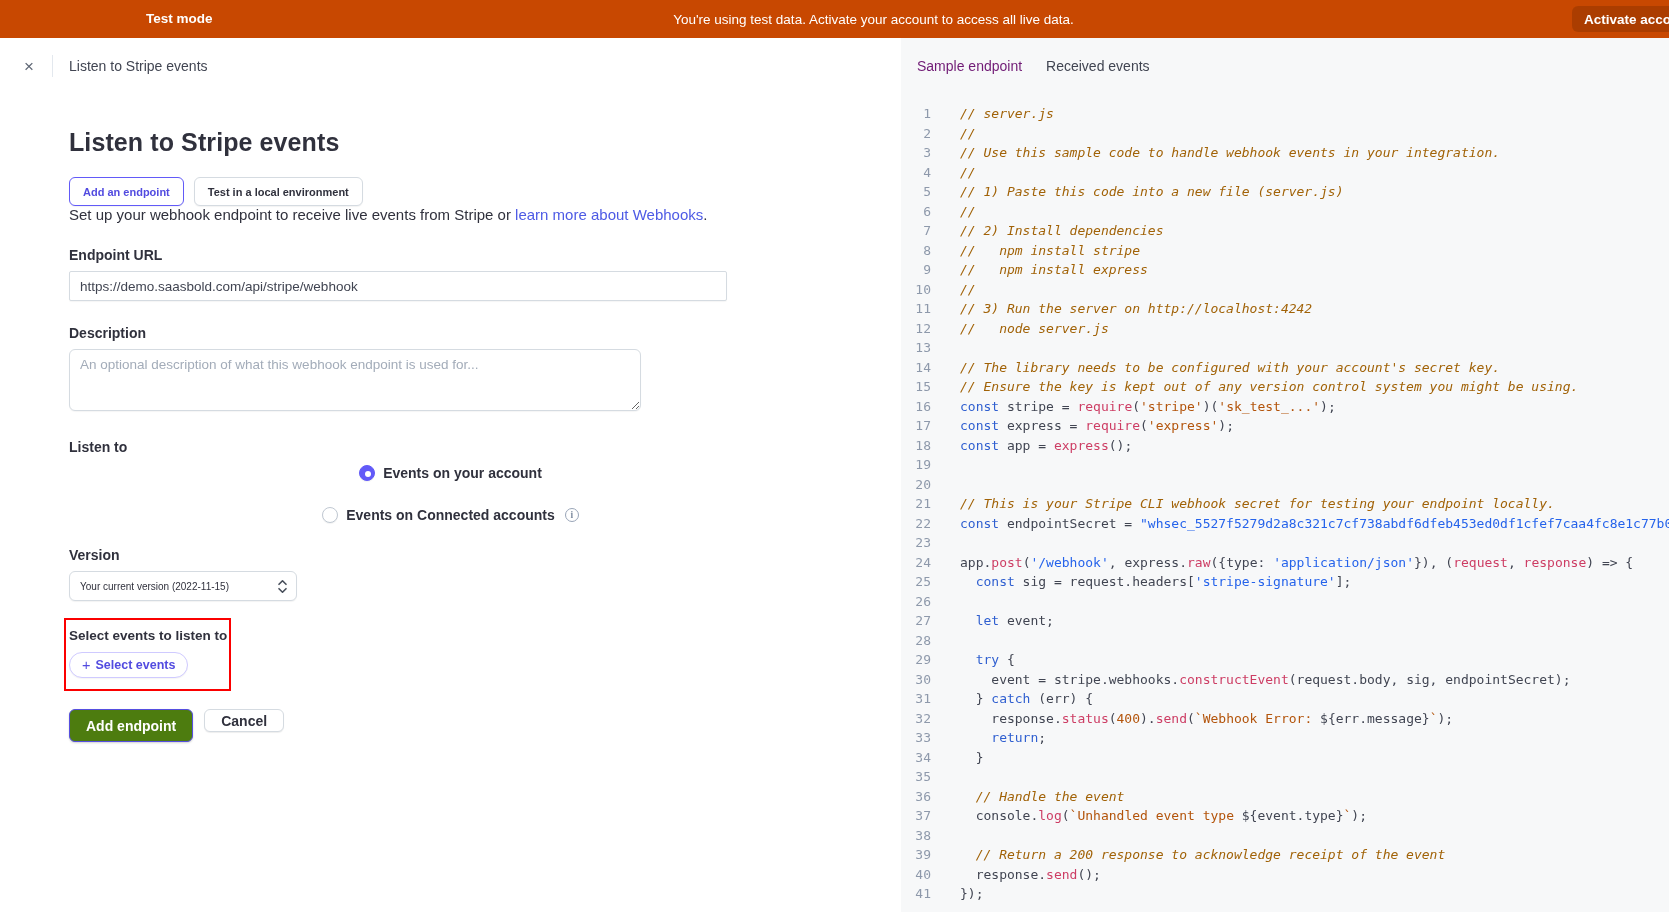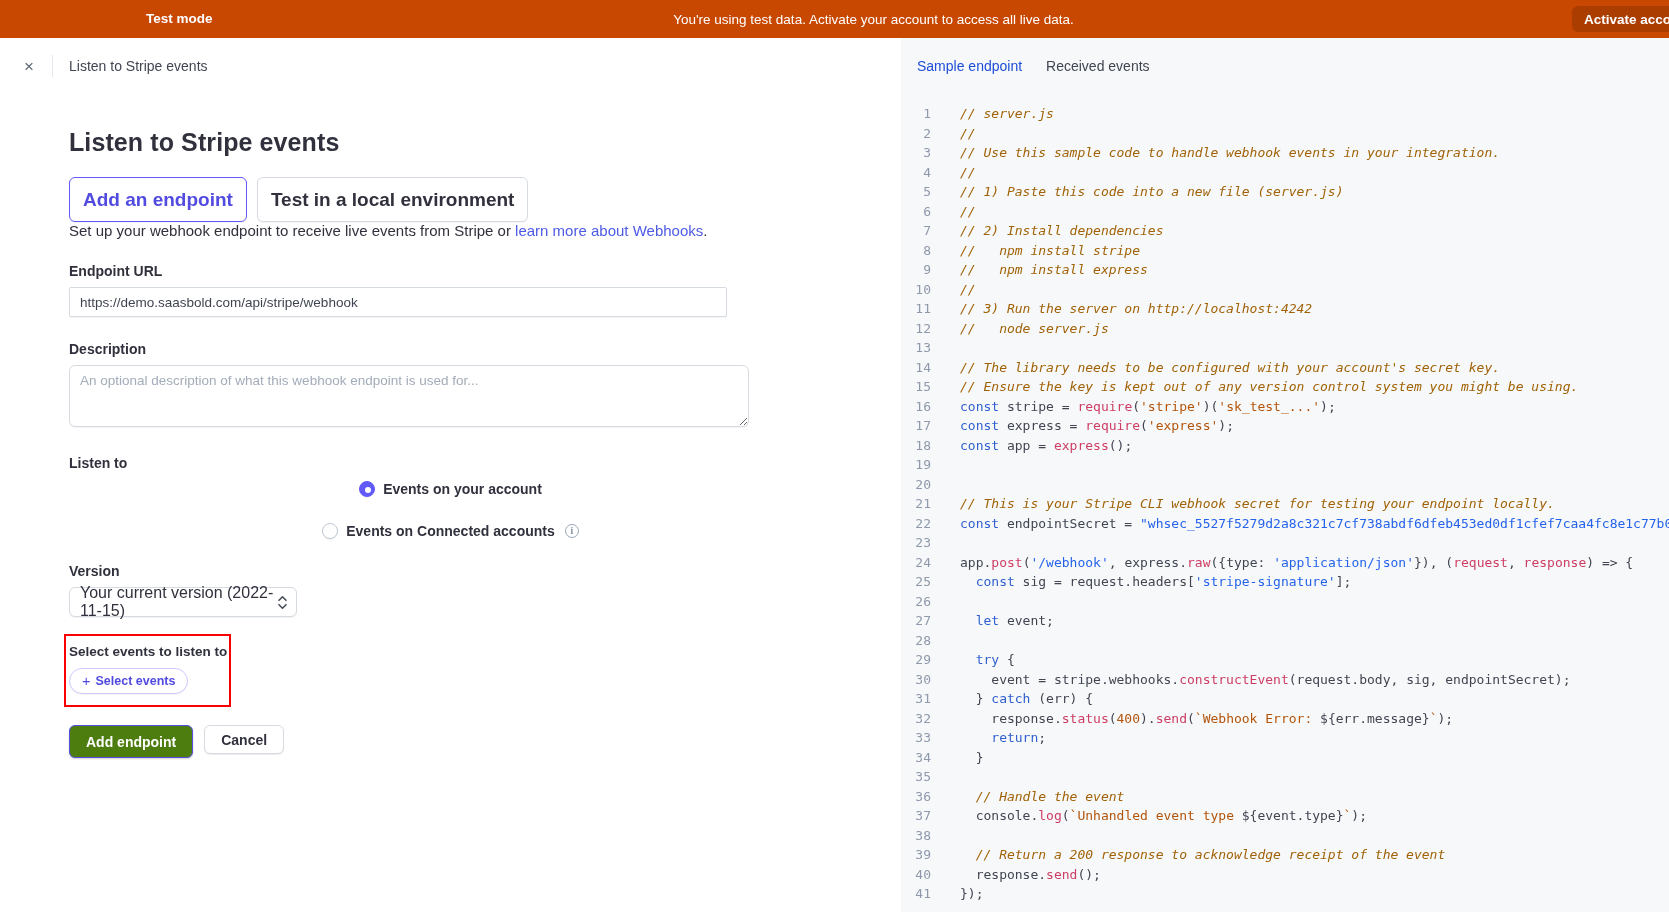--- a/index.html
+++ b/index.html
@@ -47,41 +47,41 @@
   }
   .vdiv { width:1px; height:22px; background:#e3e8ee; margin:0 16px 0 12px; }
   .breadcrumb { font-size:14px; font-weight:500; color:#414552; }
 
   
   .form { padding:0 69px; }
   h1.page-title { font-size:25px; font-weight:700; color:#30313d; margin-top:34px; letter-spacing:.1px; }
 
   .mode-tabs { display:flex; gap:10px; margin-top:20px; }
   .mode-tab {
-    height:45px; padding:0 13px; border-radius:6px; background:#fff;
-    font-size:19px; font-weight:600; font-family:inherit; cursor:pointer;
+    height:29px; padding:0 13px; border-radius:6px; background:#fff;
+    font-size:11px; font-weight:600; font-family:inherit; cursor:pointer;
     border:1px solid #d5dbe1; color:#30313d;
     box-shadow:0 1px 1px rgba(0,0,0,.05);
   }
   .mode-tab.selected { border:1px solid #625af8; color:#524be0; }
 
   .intro { font-size:15px; color:#30313d; }
   .intro a { color:#4d5ae5; text-decoration:none; font-weight:500; cursor:pointer; }
 
   .field-group { margin-top:24px; }
   .field-group:first-of-type { margin-top:26px; }
   .field-label { display:block; font-size:14px; font-weight:700; color:#30313d; margin-bottom:8px; }
 
   .text-input {
     width:658px; height:30px; border:1px solid #d5dbe1; border-radius:2px;
     padding:0 10px; font-size:13.5px; color:#414552; font-family:inherit;
     box-shadow:0 1px 1px rgba(0,0,0,.04); outline:none; background:#fff;
   }
   .desc-textarea {
-    width:680px; height:62px; border:1px solid #d5dbe1; border-radius:6px;
+    width:572px; height:62px; border:1px solid #d5dbe1; border-radius:6px;
     padding:7px 10px; font-size:13.5px; color:#414552; font-family:inherit;
     box-shadow:0 1px 1px rgba(0,0,0,.04); outline:none; resize:both; background:#fff;
   }
   .desc-textarea::placeholder, .text-input::placeholder { color:#a3acb9; }
 
   .radio-row { display:flex; align-items:center; gap:26px; margin-top:10px;flex-direction:column; }
   .radio-option { display:flex; align-items:center; gap:8px; cursor:pointer; }
   .radio-option .opt-label { font-size:14px; font-weight:600; color:#30313d; }
   .radio-circle {
     width:16px; height:16px; border-radius:50%; flex-shrink:0;
@@ -96,21 +96,21 @@
   .info-icon {
     width:14px; height:14px; border-radius:50%; border:1px solid #99a5b8;
     color:#7c8a9e; font-size:9.5px; font-weight:700;
     display:inline-flex; align-items:center; justify-content:center;
     margin-left:2px; cursor:pointer; font-family:"Liberation Serif", serif;
   }
 
   .select-box {
     width:228px; height:30px; border:1px solid #d5dbe1; border-radius:6px;
     background:#fff; display:flex; align-items:center; justify-content:space-between;
-    padding:0 9px 0 10px; margin-top:8px; font-size:16px; color:#30313d;
+    padding:0 9px 0 10px; margin-top:8px; font-size:10px; color:#30313d;
     box-shadow:0 1px 1px rgba(0,0,0,.05); cursor:pointer;
   }
   .select-box svg { flex-shrink:0; }
 
   .annotation {
     margin-top:17px; margin-left:-5px; width:167px;
     border:2px solid #fb0000; padding:8px 0 11px 3px;
   }
   .annotation .field-label { margin-bottom:9px; font-size:13.5px; }
   .select-events-btn {
@@ -121,32 +121,32 @@
   }
   .select-events-btn .plus { font-size:14.5px; font-weight:500; line-height:1; }
 
   .actions { display:flex; gap:11px; margin-top:18px; }
   .btn-primary {
     height:33px; padding:0 16px; background:#4d7c0f; border:1px solid #564fe0;
     border-radius:6px; color:#fff; font-size:14px; font-weight:700;
     font-family:inherit; cursor:pointer; box-shadow:0 1px 2px rgba(0,0,0,.18);
   }
   .btn-secondary {
-    height:29px; padding:0 16px; background:#fff; border:1px solid #d5dbe1;
+    height:23px; padding:0 16px; background:#fff; border:1px solid #d5dbe1;
     border-radius:6px; color:#30313d; font-size:14px; font-weight:700;
     font-family:inherit; cursor:pointer; box-shadow:0 1px 1px rgba(0,0,0,.07);
   }
 
   
   .code-tabs { height:56px; display:flex; align-items:center; gap:24px; padding-left:16px; }
   .code-tab {
     background:none; border:none; font-family:inherit; cursor:pointer;
     font-size:14px; font-weight:500; color:#414552; padding:0;
   }
-  .code-tab.active { color:#1d4ed8; }
+  .code-tab.active { color:#701a75; }
 
   .code {
     font-family:"DejaVu Sans Mono", monospace; font-size:13px;
     line-height:19.5px; color:#414552; padding:10px 0 0 4px;
     white-space:pre; overflow:hidden;
   }
   .code-line { display:flex; }
   .ln {
     display:inline-block; width:26px; text-align:right; color:#8e99ab;
     margin-right:29px; flex-shrink:0; user-select:none;

